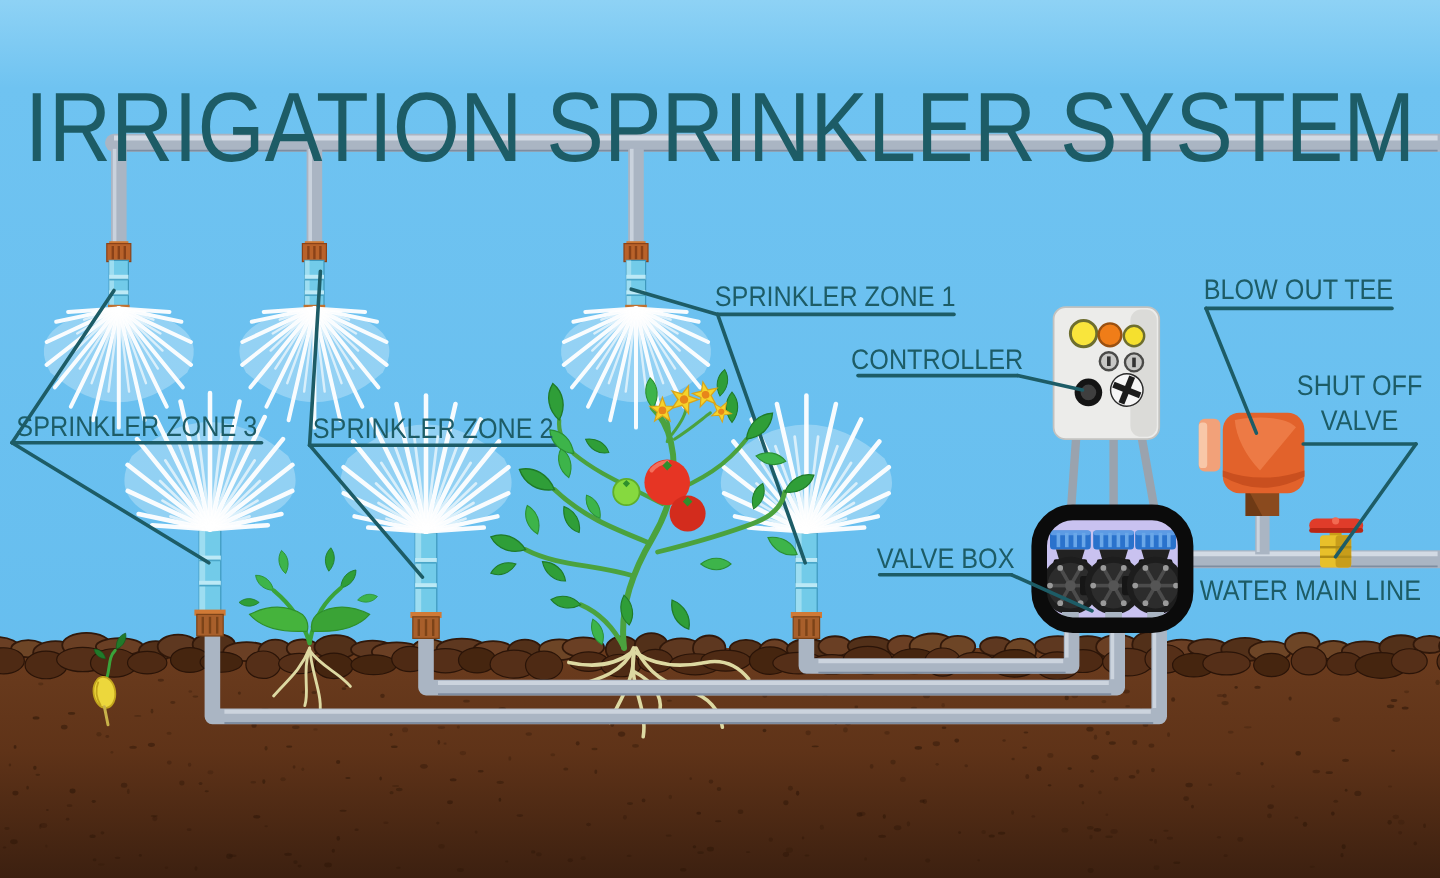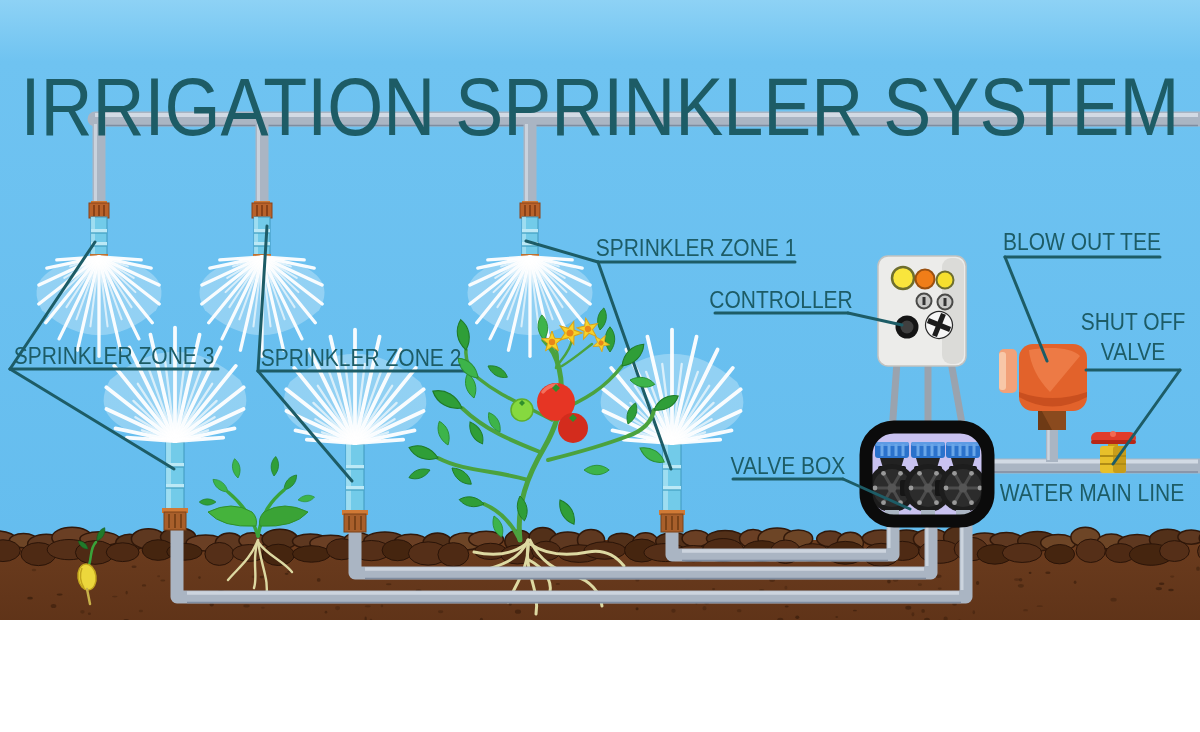--- a/index.html
+++ b/index.html
@@ -1,16 +1,16 @@
 <!DOCTYPE html>
 <html><head>
 <meta charset="utf-8">
 <style>
   html,body{margin:0;padding:0;}
-  .scene{position:relative;width:1200px;height:620px;overflow:hidden;
+  .scene{position:relative;width:1200px;height:732px;overflow:hidden;
     background:linear-gradient(180deg,#8ed2f5 0%,#6fc3f1 10%,#63bcee 100%);
     font-family:"Liberation Sans",sans-serif;}
   svg{position:absolute;left:0;top:0;}
   .title{position:absolute;left:0;top:12px;width:100%;text-align:center;
     font-size:72px;font-weight:400;letter-spacing:0px;color:#1d5c66;
     transform:scaleY(1.14);transform-origin:top center;white-space:nowrap;}
   .lbl{position:absolute;color:#1d5c66;font-size:21px;font-weight:400;
     white-space:nowrap;transform:translateX(-50%) scaleY(1.12);
     transform-origin:top center;text-align:center;line-height:26px;}
 </style>

